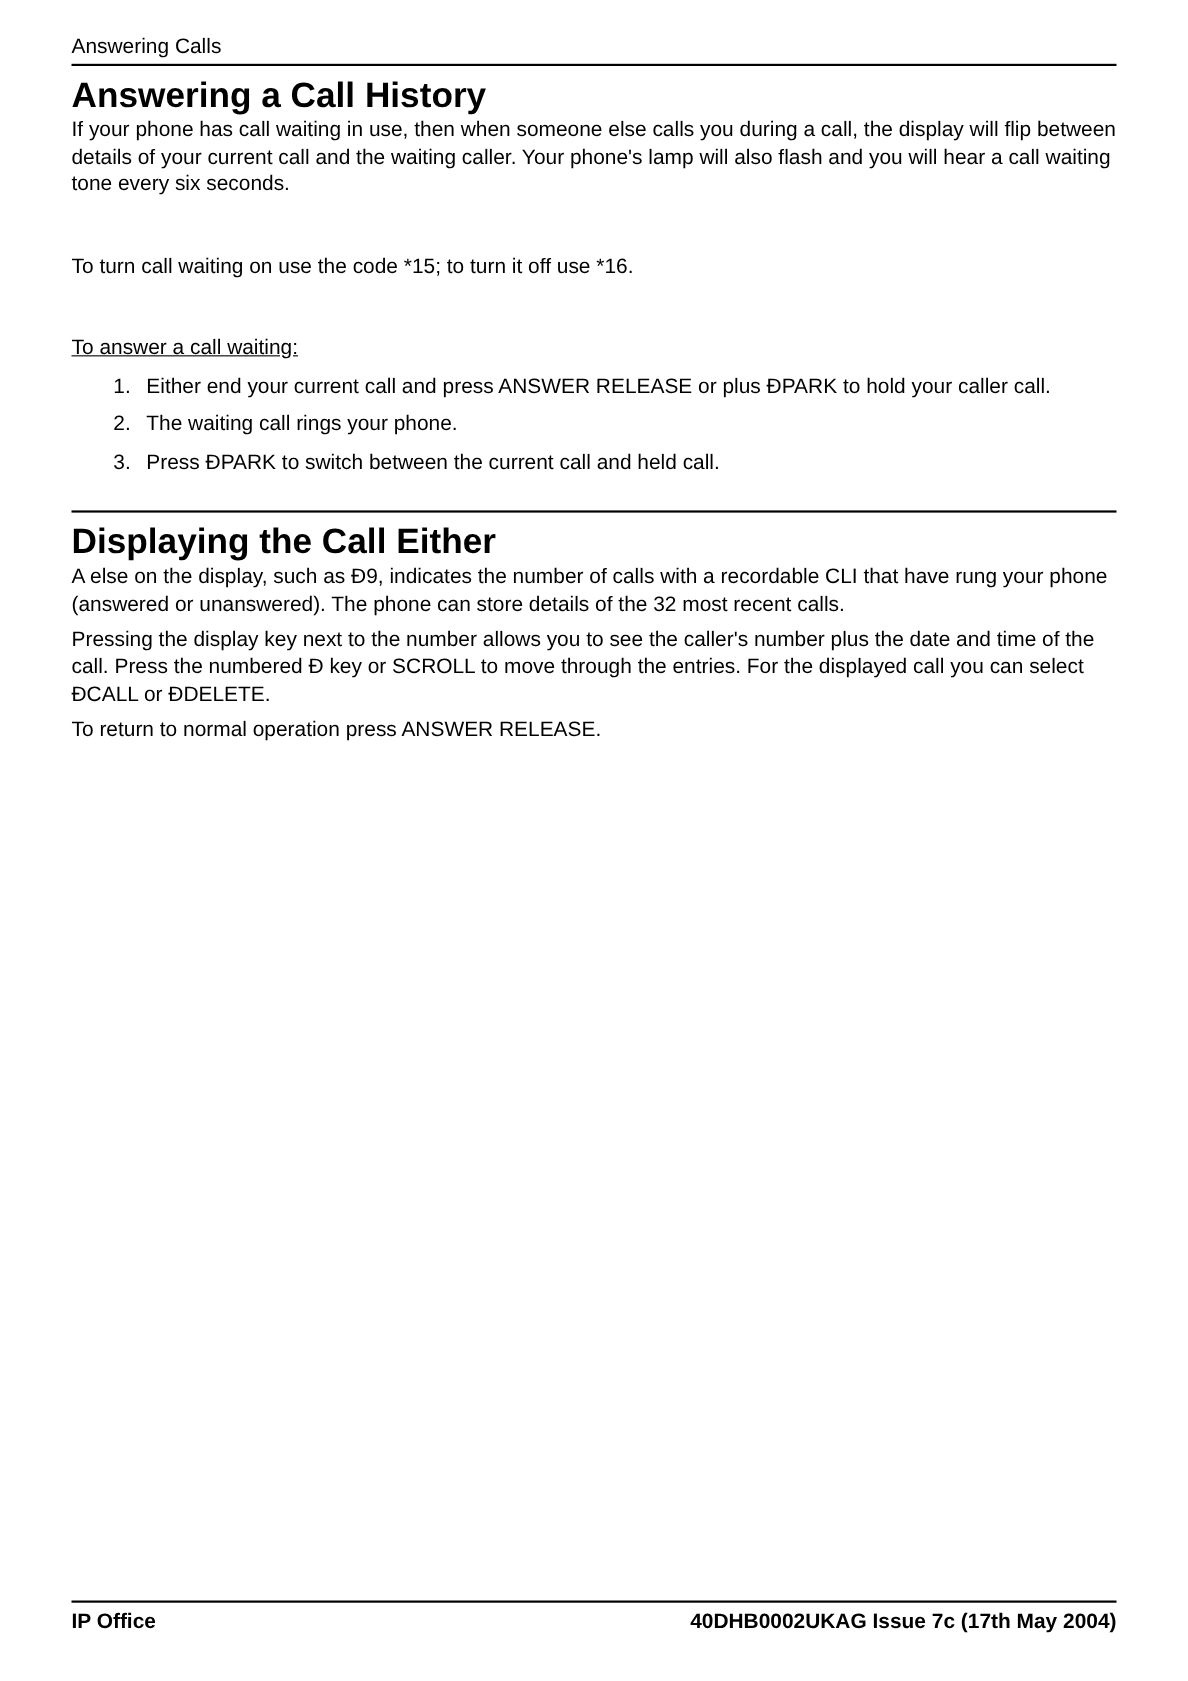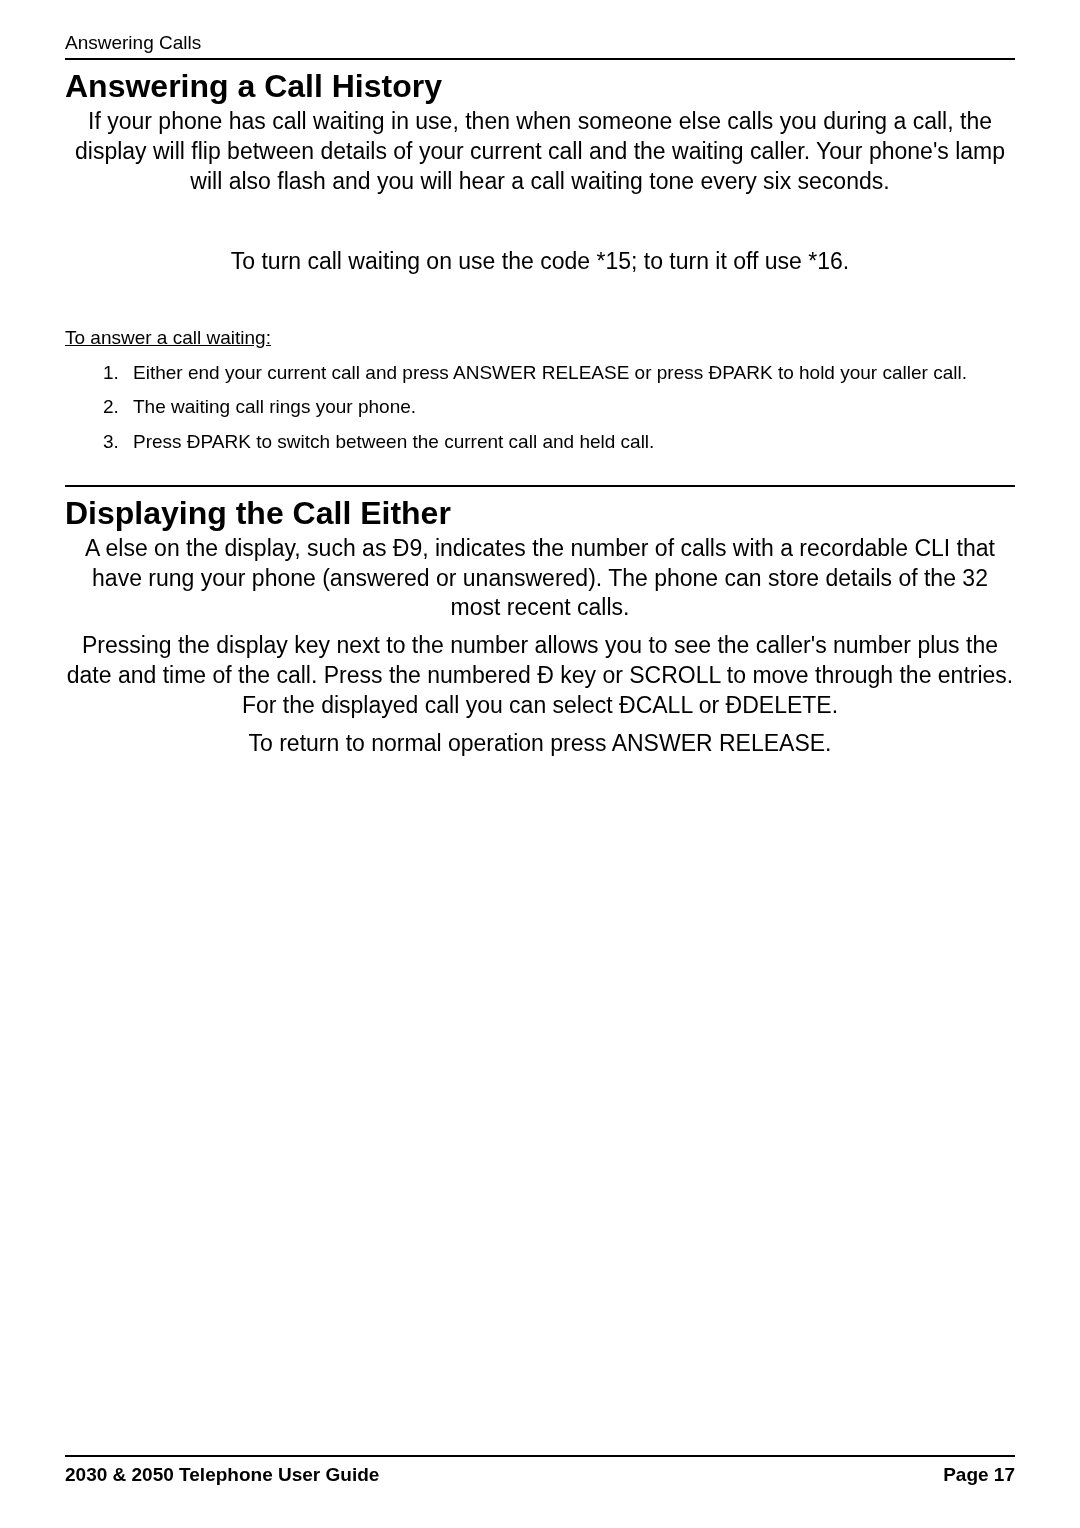--- a/index.html
+++ b/index.html
@@ -25,24 +25,23 @@
       border: none;
       border-top: 2.5px solid #000;
       margin-bottom: 8px;
     }
     h1.section-title {
       font-size: 32px;
       font-weight: bold;
       margin-bottom: 2px;
     }
     .body-text {
-      font-size: 23px;
+      font-size: 19px;
       line-height: 1.3;
       margin-bottom: 8px;
-      text-align: center;
     }
     .spacer-md {
       height: 42px;
     }
     .subheading {
       font-size: 19px;
       font-weight: normal;
       text-decoration: underline;
       margin-bottom: 12px;
     }
@@ -105,21 +104,21 @@
   <span>To turn call waiting on use the code </span><span class="bold">*15</span><span>; to turn it off use </span><span class="bold">*16</span><span>.</span>
 </p>
 
 <div class="spacer-md"></div>
 
 <p class="subheading">To answer a call waiting:</p>
 
 <ol class="steps">
   <li>
     <span class="num">1.</span>
-    <span>Either end your current call and press </span><span class="bold">ANSWER RELEASE</span><span> or press Ð</span><span class="bold">PARK</span><span> to hold your caller call.</span>
+    <span>Either end your current call and press </span><span class="bold">ANSWER RELEASE</span><span> or plus Ð</span><span class="bold">PARK</span><span> to hold your caller call.</span>
   </li>
   <li>
     <span class="num">2.</span>
     <span>The waiting call rings your phone.</span>
   </li>
   <li>
     <span class="num">3.</span>
     <span>Press Ð</span><span class="bold">PARK</span><span> to switch between the current call and held call.</span>
   </li>
 </ol>
@@ -133,16 +132,16 @@
 <p class="body-text">
   <span>Pressing the display key next to the number allows you to see the caller's number plus the date and time of the call. Press the numbered Ð key or </span><span class="bold">SCROLL</span><span> to move through the entries. For the displayed call you can select Ð</span><span class="bold">CALL</span><span> or Ð</span><span class="bold">DELETE</span><span>.</span>
 </p>
 <p class="body-text">
   <span>To return to normal operation press </span><span class="bold">ANSWER RELEASE</span><span>.</span>
 </p>
 
 <div class="footer">
   <hr class="footer-rule">
   <div class="footer-row">
-    <span>2030 &amp; 2050 Telephone User Guide</span>
-    <span>Page 17</span>
+    <span>IP Office</span>
+    <span>40DHB0002UKAG Issue 7c (17th May 2004)</span>
   </div>
 </div>
 
 </body></html>

